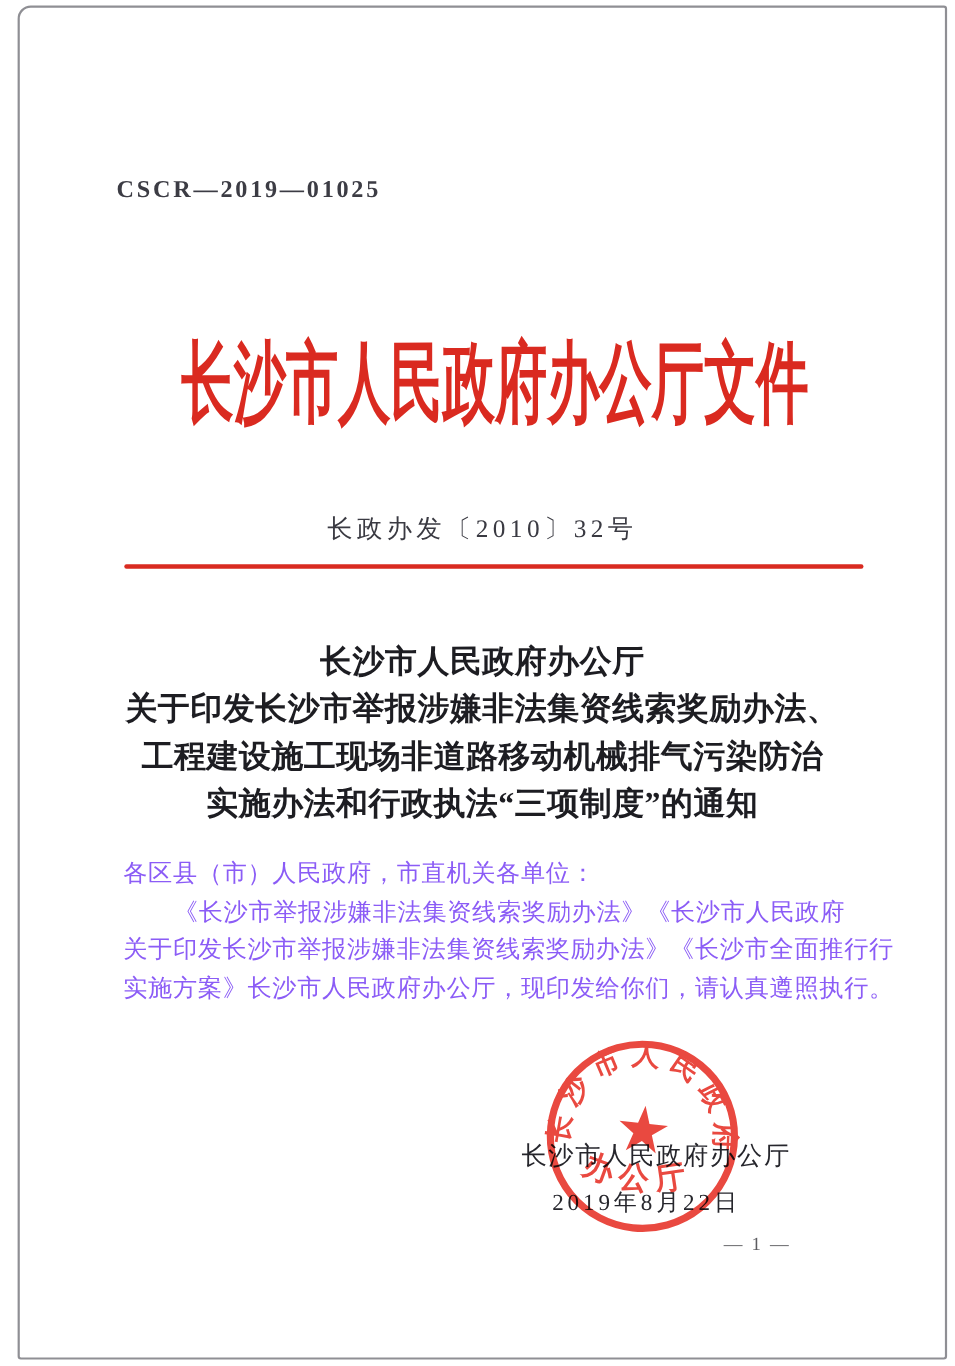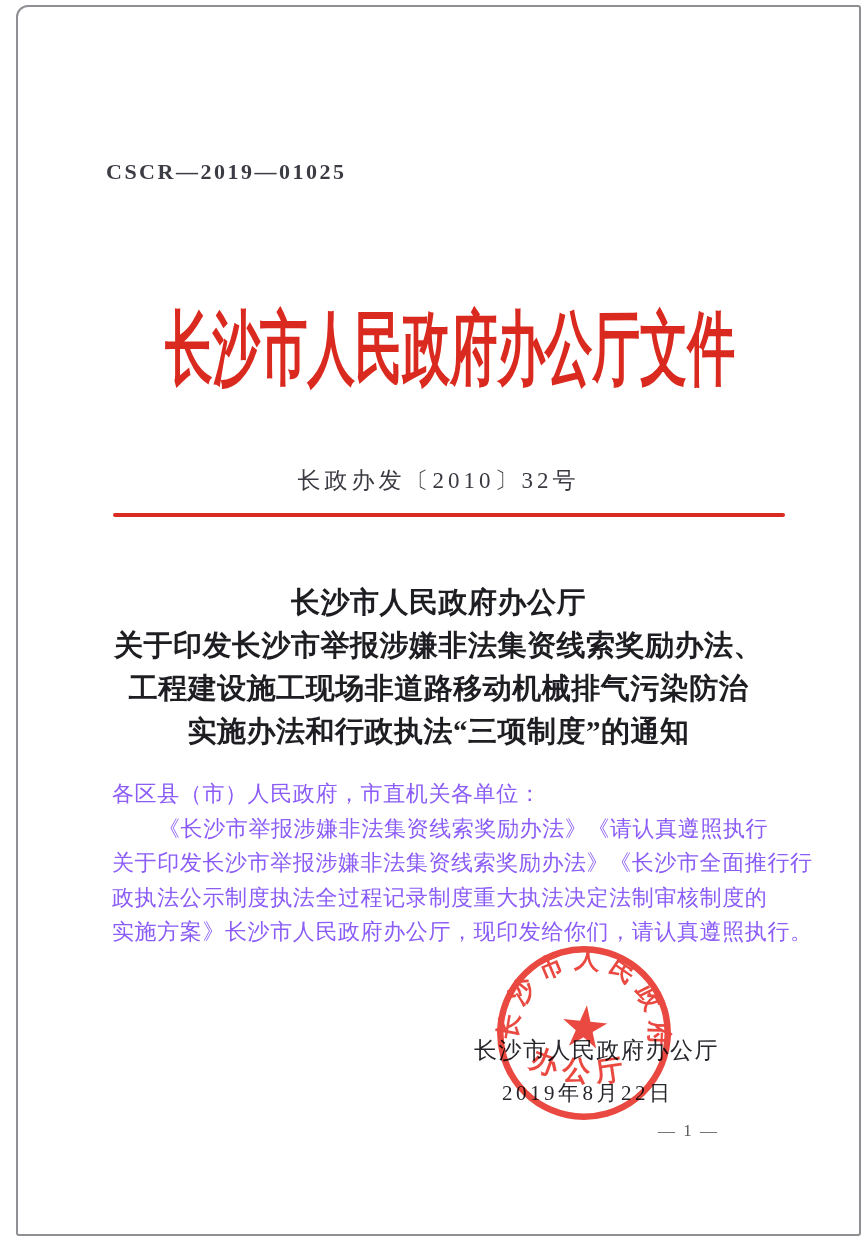--- a/index.html
+++ b/index.html
@@ -155,23 +155,22 @@
 
     <div class="heading">
       <div>长沙市人民政府办公厅</div>
       <div>关于印发长沙市举报涉嫌非法集资线索奖励办法、</div>
       <div>工程建设施工现场非道路移动机械排气污染防治</div>
       <div>实施办法和行政执法“三项制度”的通知</div>
     </div>
 
     <div class="body-text">
       <div class="pline">各区县（市）人民政府，市直机关各单位：</div>
-      <div class="pline indent">《长沙市举报涉嫌非法集资线索奖励办法》《请认真遵照执行</div>
+      <div class="pline indent">《长沙市举报涉嫌非法集资线索奖励办法》《长沙市人民政府</div>
       <div class="pline">关于印发长沙市举报涉嫌非法集资线索奖励办法》《长沙市全面推行行</div>
-      <div class="pline">政执法公示制度执法全过程记录制度重大执法决定法制审核制度的</div>
       <div class="pline">实施方案》长沙市人民政府办公厅，现印发给你们，请认真遵照执行。</div>
     </div>
 
     <div class="signature">长沙市人民政府办公厅</div>
 
     <div class="sign-date">2019年8月22日</div>
 
     <svg class="seal" viewBox="0 0 200 200">
       <g transform="rotate(6 100 100)">
         <circle cx="100" cy="100" r="90" fill="none" stroke="#e8392f" stroke-width="7"></circle>

